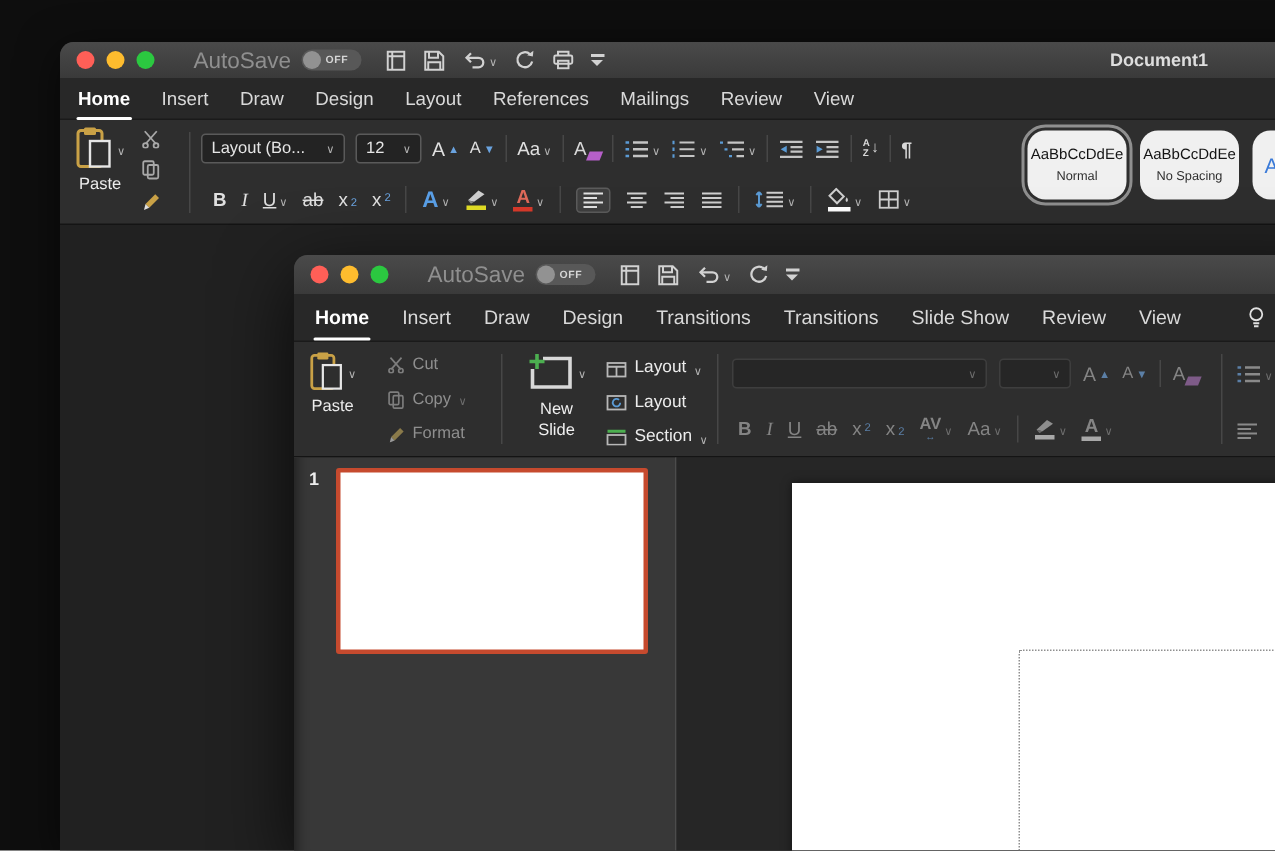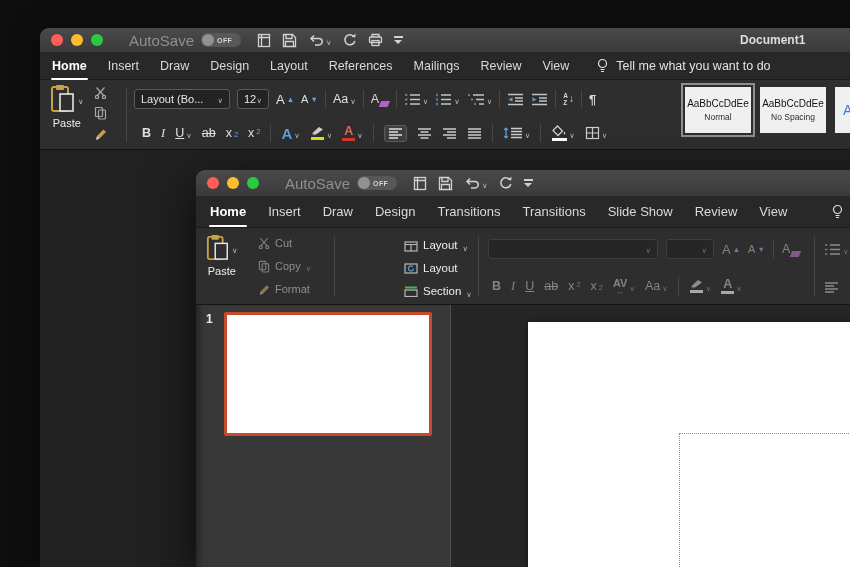--- a/index.html
+++ b/index.html
@@ -85,21 +85,21 @@
   .sort{display:flex;align-items:center;gap:1px;}
   .sort .az{display:flex;flex-direction:column;font-size:6.5px;font-weight:bold;color:#d8d8d8;line-height:1.1;}
   .sort .dn{font-size:10px;color:#d8d8d8;line-height:1;}
   .pilcrow{font-size:13px;color:#d8d8d8;font-weight:bold;}
   .btn-active{background:#3f3f3f;border:1px solid #5c5c5c;border-radius:3px;padding:2px 3px;}
   .stack{display:flex;flex-direction:column;align-items:center;line-height:1;font-weight:bold;}
   .stack .arr{font-size:7px;color:#5b7fa6;margin-top:-1px;}
 
   
   .styles-gallery{position:absolute;left:645px;top:7px;display:flex;gap:9px;align-items:center;}
-  .style-card{width:66px;height:46px;background:#f0f0f0;border-radius:0;display:flex;flex-direction:column;align-items:center;justify-content:center;gap:3px;flex:0 0 auto;}
+  .style-card{width:66px;height:46px;background:#f0f0f0;border-radius:12px;display:flex;flex-direction:column;align-items:center;justify-content:center;gap:3px;flex:0 0 auto;}
   .style-card.selected{outline:2px solid #8f8f8f;outline-offset:2px;}
   .style-prev{font-size:10px;color:#141414;}
   .style-name{font-size:8.5px;color:#2e2e2e;}
   .style-card.partial{width:60px;align-items:flex-start;padding-left:8px;box-sizing:border-box;}
   .style-card.partial .style-prev{font-size:14px;color:#3a7ad8;}
 
   
   .pcol{position:absolute;display:flex;flex-direction:column;}
   .prow-item{display:flex;align-items:center;gap:5px;}
   .glabel{font-size:11px;color:#8f8f8f;line-height:1;}
@@ -203,31 +203,20 @@
   <div class="tabrow">
     <span class="tab active">Home</span>
     <span class="tab">Insert</span>
     <span class="tab">Draw</span>
     <span class="tab">Design</span>
     <span class="tab">Layout</span>
     <span class="tab">References</span>
     <span class="tab">Mailings</span>
     <span class="tab">Review</span>
     <span class="tab">View</span>
-    <span class="tellme">
-      <span>
-          <svg width="13" height="16" viewBox="0 0 13 16">
-            <g fill="none" stroke="#e0e0e0" stroke-width="1.2">
-              <circle cx="6.5" cy="5.5" r="4"></circle>
-              <path d="M4.5 11.5 h4 M5 13.5 h3"></path>
-            </g>
-          </svg>
-        </span>
-      <span>Tell me what you want to do</span>
-    </span>
   </div>
 
   <div class="ribbon">
 
     <div class="paste-group" style="left:10px;top:4px;">
       <div class="paste-btn">
         <span class="rbtn">
             <span>
               <svg width="26" height="30" viewBox="0 0 26 30">
                 <rect x="2" y="3" width="16" height="24" rx="2" fill="none" stroke="#c9a146" stroke-width="2"></rect>
@@ -260,21 +249,21 @@
               </svg></span></span>
       </div>
     </div>
     <div class="vsep" style="left:86px;top:8px;height:54px;"></div>
 
     <div class="rrow" style="left:94px;top:7px;height:24px;gap:7px;">
       <div class="combo" style="width:96px;">
           <span>Layout (Bo...</span>
           <span class="chev"></span>
         </div>
-      <div class="combo" style="width:32px;">
+      <div class="combo" style="width:44px;">
           <span>12</span>
           <span class="chev"></span>
         </div>
       <span class="rbtn">
           <span class="ltr" style="font-size:13px;">A</span>
           <span class="subm" style="vertical-align:super;">▲</span>
         </span>
       <span class="rbtn">
           <span class="ltr" style="font-size:11px;">A</span>
           <span class="subm" style="vertical-align:super;">▼</span>
@@ -598,20 +587,32 @@
             <svg width="12" height="12" viewBox="0 0 13 13">
               <path d="M3 9 l6.5-6.5 2.5 2.5 -6.5 6.5 z" fill="#8a7a4a"></path>
               <path d="M2 13 l1-4 2.5 2.5 z" fill="#9a9a9a"></path>
             </svg>
           </span>
           <span class="glabel">Format</span>
         </span>
     </div>
     <div class="vsep" style="left:138px;top:8px;height:60px;"></div>
 
+    <div class="pcol" style="left:148px;top:7px;align-items:center;width:54px;">
+      <span class="rbtn">
+        <span>
+            <svg width="32" height="26" viewBox="0 0 32 26">
+              <path d="M11 4 h18 v19 h-25 v-12" fill="none" stroke="#d8d8d8" stroke-width="2.4"></path>
+              <path d="M7 1 v10 M2 6 h10" stroke="#4caf50" stroke-width="2.4" fill="none"></path>
+            </svg>
+          </span>
+        <span class="chev"></span>
+      </span>
+      <span class="newslide-label" style="margin-top:6px;">New Slide</span>
+    </div>
     <div class="pcol" style="left:208px;top:9px;gap:8px;">
       <span class="prow-item">
           <span>
             <svg width="14" height="11" viewBox="0 0 14 11">
               <g fill="none" stroke="#b8b8b8" stroke-width="1.2">
                 <rect x="1" y="1" width="12" height="9"></rect>
                 <path d="M1 3.5 h12 M7 3.5 v6.5"></path>
               </g>
             </svg>
           </span>

